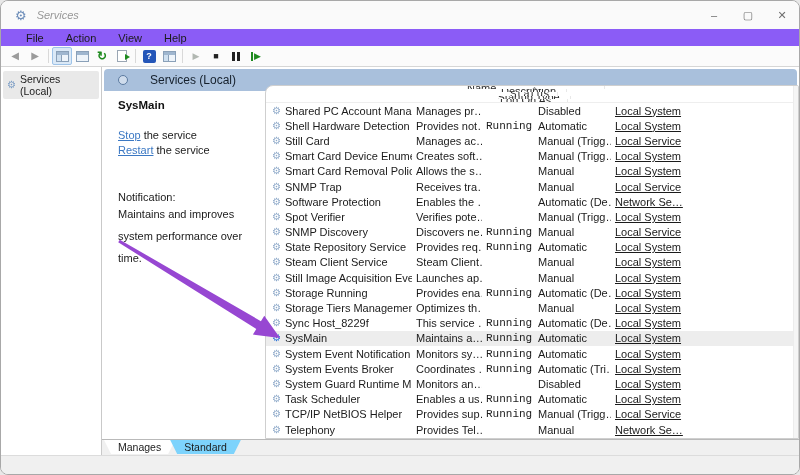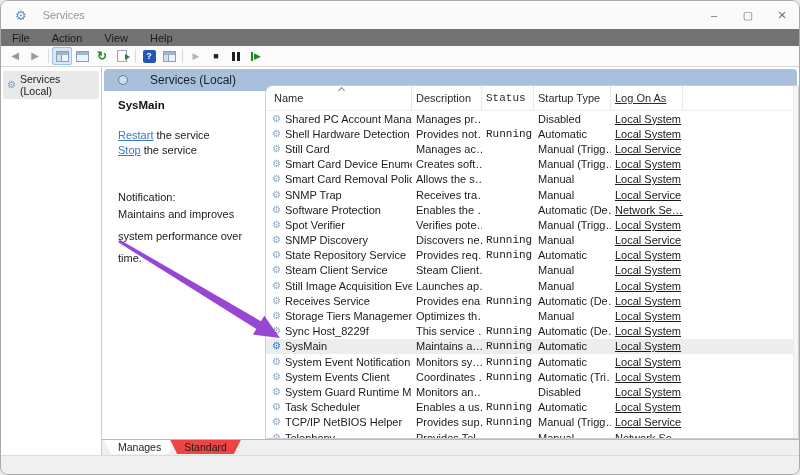--- a/index.html
+++ b/index.html
@@ -5,26 +5,26 @@
   * { margin:0; padding:0; box-sizing:border-box; font-family:"Liberation Sans", sans-serif; }
   html,body { width:800px; height:475px; background:#e8e8e8; overflow:hidden; }
   .window {
     position:relative; width:800px; height:475px; background:#fbfbfb;
     border:1px solid #a8a8a8; border-radius:8px; overflow:hidden;
     display:flex; flex-direction:column;
   }
   
   .titlebar { height:28px; display:flex; align-items:center; background:#fafafa; flex:0 0 auto; }
   .titlebar .app-icon { margin-left:14px; font-size:13px; color:#6b8cb8; line-height:1; }
-  .titlebar .title { margin-left:16px; font-size:11px; color:#979797; }
+  .titlebar .title { margin-left:10px; font-size:11px; color:#979797;font-style:italic; }
   .win-controls { margin-left:auto; display:flex; height:100%; }
   .win-btn { width:34px; height:100%; display:flex; align-items:center; justify-content:center;
              font-size:11px; color:#6f6f6f; }
   
-  .menubar { height:17px; display:flex; align-items:center; padding-left:0; background:#737373; flex:0 0 auto; }
+  .menubar { height:17px; display:flex; align-items:center; padding-left:14px; background:#8b5cf6; flex:0 0 auto; }
   .menu-item { font-size:11px; color:#1b1b1b; padding:0 11px; }
   
   .toolbar { height:21px; display:flex; align-items:center; padding-left:4px;
              border-bottom:1px solid #d6d6d6; background:#fbfbfb; flex:0 0 auto; }
   .tb-btn { width:20px; height:18px; display:flex; align-items:center; justify-content:center;
             border:1px solid transparent; border-radius:2px; font-size:11px; line-height:1; }
   .tb-btn.active { background:#dbe9f7; border-color:#9ec3e8; }
   .tb-sep { width:1px; height:14px; background:#d9d9d9; margin:0 3px; }
   .arrow-glyph { color:#9b9b9b; font-size:10px; }
   .refresh-glyph { color:#1e8a1e; font-size:12px; font-weight:bold; }
@@ -59,41 +59,41 @@
   
   .info-pane { width:163px; flex:0 0 auto; padding:8px 6px 0 16px; background:#fff; }
   .svc-title { font-size:11.5px; font-weight:bold; color:#111; margin-bottom:17px; }
   .svc-link-line { font-size:11px; color:#1b1b1b; line-height:15px; }
   .svc-link { color:var(--link,#3b78c3); text-decoration:underline; }
   .desc-label { margin-top:33px; font-size:11px; color:#1b1b1b; }
   .desc-text { font-size:11px; color:#1b1b1b; line-height:22px; width:140px; }
   
   .table-panel { flex:1 1 auto; margin-top:-6px; background:#fff; border:1px solid #cfcfcf;
                  border-radius:8px 2px 0 0; z-index:2; overflow:hidden; position:relative; }
-  .thead { display:flex; height:25px; align-items:center; border-bottom:1px solid #eee; }
+  .thead { display:flex; height:17px; align-items:center; border-bottom:1px solid #eee;flex-direction:column; }
   .th { font-size:11px; color:#2b2b2b; padding-left:4px; height:100%; display:flex; align-items:center;
         border-right:1px solid #e8e8e8; position:relative; white-space:nowrap; overflow:hidden; }
   .th.c-name { padding-left:8px; }
   .sort-caret { position:absolute; top:2px; left:50%; width:5px; height:5px;
                 border-left:1px solid #8a8a8a; border-top:1px solid #8a8a8a; transform:rotate(45deg); }
   .c-name{width:146px;} .c-desc{width:70px;} .c-status{width:52px;font-family:Liberation Mono, monospace;} .c-startup{width:77px;} .c-logon{width:72px;text-decoration:underline;}
   .rows { position:relative; }
   .row { display:flex; height:15.2px; align-items:center; }
   .row.selected { background:var(--selected-row,#ededed); }
   .cell { font-size:11px; color:#1b1b1b; padding-left:4px; white-space:nowrap; overflow:hidden; }
   .cell.c-name { padding-left:6px; display:flex; align-items:center; gap:4px; }
   .row .gear { color:#8ea9c9; font-size:10px; line-height:1; flex:0 0 auto; }
   .row.selected .gear { color:#2e74d6; }
   .scroll-track { position:absolute; top:0; right:0; bottom:0; width:5px; background:#f5f5f5; border-left:1px solid #ececec; }
   
   .tabbar { height:16px; flex:0 0 auto; background:#f0f0f0; border-top:1px solid #b9b9b9;
             display:flex; align-items:flex-start; padding-left:2px; }
   .tab { height:14px; padding:0 14px; display:flex; align-items:center; font-size:10.5px; color:#1b1b1b;
          clip-path:polygon(0 0, 100% 0, calc(100% - 7px) 100%, 7px 100%);
-         background:#ef4444; filter:drop-shadow(0 1px 0 #9a9a9a); margin-right:-5px; }
+         background:#7dd3fc; filter:drop-shadow(0 1px 0 #9a9a9a); margin-right:-5px; }
   .tab.active { background:#fff; }
   
   .footer { height:19px; flex:0 0 auto; background:#f0f0f0; border-top:1px solid #dcdcdc; }
   
   .annotation { position:absolute; inset:0; pointer-events:none; z-index:50; }
 </style>
 </head>
 <body>
 
 <div class="window">
@@ -175,22 +175,22 @@
     <div class="main">
       <div class="band">
         <span class="circle"></span>
         <span class="band-label">Services (Local)</span>
       </div>
 
       <div class="content-row">
 
         <div class="info-pane">
           <div class="svc-title">SysMain</div>
+          <div class="svc-link-line"><span class="svc-link">Stop</span><span> the service</span></div>
           <div class="svc-link-line"><span class="svc-link">Restart</span><span> the service</span></div>
-          <div class="svc-link-line"><span class="svc-link">Stop</span><span> the service</span></div>
           <div class="desc-label">Notification:</div>
           <div class="desc-text">Maintains and improves system performance over time.</div>
         </div>
 
         <div class="table-panel">
           <div class="thead">
             <div class="th c-name">
                 <span>Name</span>
                 <span class="sort-caret"></span>
               </div>
@@ -316,21 +316,21 @@
                   <span>Still Image Acquisition Events</span>
                 </div>
     <div class="cell c-desc">Launches ap…</div>
     <div class="cell c-status"></div>
     <div class="cell c-startup">Manual</div>
     <div class="cell c-logon">Local System</div>
   </div>
               <div class="row">
     <div class="cell c-name">
                   <span class="gear">⚙</span>
-                  <span>Receives Service</span>
+                  <span>Storage Running</span>
                 </div>
     <div class="cell c-desc">Provides ena…</div>
     <div class="cell c-status">Running</div>
     <div class="cell c-startup">Automatic (De…</div>
     <div class="cell c-logon">Local System</div>
   </div>
               <div class="row">
     <div class="cell c-name">
                   <span class="gear">⚙</span>
                   <span>Storage Tiers Management</span>
@@ -366,21 +366,21 @@
                   <span>System Event Notification S…</span>
                 </div>
     <div class="cell c-desc">Monitors sy…</div>
     <div class="cell c-status">Running</div>
     <div class="cell c-startup">Automatic</div>
     <div class="cell c-logon">Local System</div>
   </div>
               <div class="row">
     <div class="cell c-name">
                   <span class="gear">⚙</span>
-                  <span>System Events Client</span>
+                  <span>System Events Broker</span>
                 </div>
     <div class="cell c-desc">Coordinates …</div>
     <div class="cell c-status">Running</div>
     <div class="cell c-startup">Automatic (Tri…</div>
     <div class="cell c-logon">Local System</div>
   </div>
               <div class="row">
     <div class="cell c-name">
                   <span class="gear">⚙</span>
                   <span>System Guard Runtime Mon…</span>

